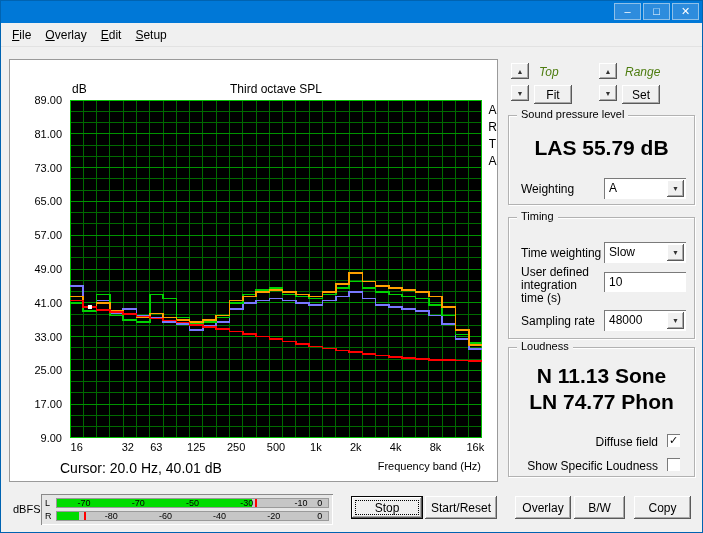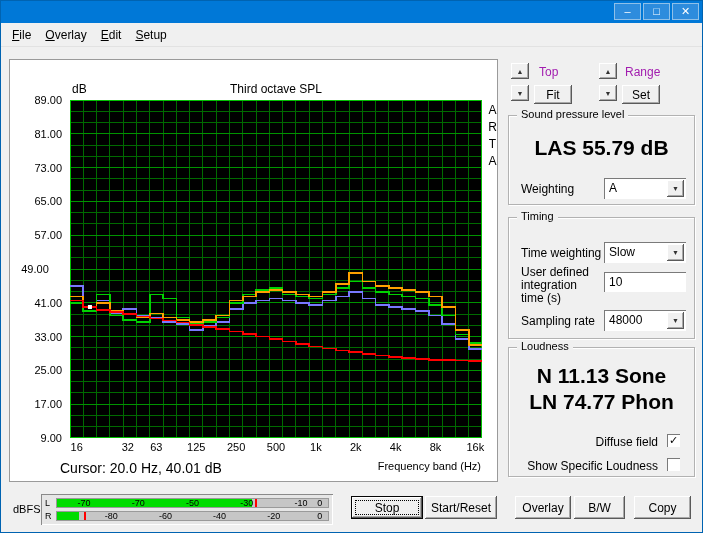--- a/index.html
+++ b/index.html
@@ -43,21 +43,21 @@
             box-shadow:inset -1px -1px 0 #5a5a5a, inset 1px 1px 0 #ffffff, inset -2px -2px 0 #a9a9a9; }
   .push   { position:absolute; height:23px; font-size:12px; color:#000;
             display:flex; align-items:center; justify-content:center; cursor:default; }
   .push-sm{ position:absolute; width:38px; height:19px; font-size:12px;
             display:flex; align-items:center; justify-content:center; }
   .default-btn { border:1px solid #050505; }
   .default-btn::after { content:""; position:absolute; left:3px; right:3px; top:3px; bottom:3px;
                         border:1px dotted #000; }
   .spin { position:absolute; width:18px; height:16px; font-size:7px; color:#333;
           display:flex; align-items:center; justify-content:center; }
-  .side-label { position:absolute; font-size:12px; color:#a21caf; }
+  .side-label { position:absolute; font-size:12px; color:#4d7c0f;font-style:italic; }
 
   .groupbox { position:absolute; border:1px solid #b2b2b2;
               box-shadow:inset 1px 1px 0 #ffffff, 1px 1px 0 #ffffff; }
   .group-title { position:absolute; top:-8px; left:8px; background:#f0f0f0; padding:0 4px;
                  font-size:11px; color:#000; }
   .big-value { position:absolute; left:0; right:0; text-align:center; font-size:21px;
                font-weight:bold; color:#000; }
   .fld-label { position:absolute; font-size:12px; color:#000; }
   .combo { position:absolute; width:82px; height:21px; background:#fff;
            box-shadow:inset 1px 1px 0 #7a7a7a, inset -1px -1px 0 #ffffff; font-size:12px; }
@@ -117,21 +117,21 @@
         <path d="M0 196.46H13.29V207.03H26.58V202.80H39.87V211.25H53.16V213.36H66.45V217.59H79.74V213.36H93.03V217.59H106.32V219.70H119.61V221.81H132.90V219.70H146.19V215.48H159.48V200.69H172.77V196.46H186.06V192.24H199.35V190.13H212.65V192.24H225.94V194.35H239.23V196.46H252.52V192.24H265.81V183.79H279.10V173.22H292.39V181.67H305.68V185.90H318.97V188.01H332.26V190.13H345.55V192.24H358.84V196.46H372.13V207.03H385.42V230.26H398.71V245.05H412.00" stroke="#ffa000" fill="none" stroke-width="1.6" shape-rendering="crispEdges"></path>
         <path d="M0 200.69H13.29V207.03H26.58V209.98H39.87V212.10H53.16V214.21H66.45V216.32H79.74V218.43H93.03V220.55H106.32V222.66H119.61V224.77H132.90V226.88H146.19V229.00H159.48V231.53H172.77V234.06H186.06V236.60H199.35V239.13H212.65V241.67H225.94V244.21H239.23V246.32H252.52V248.43H265.81V250.54H279.10V252.23H292.39V253.92H305.68V255.61H318.97V256.88H332.26V258.15H345.55V258.99H358.84V259.84H372.13V260.26H385.42V260.68H398.71V261.11H412.00" stroke="#ff0000" fill="none" stroke-width="1.6" shape-rendering="crispEdges"></path>
         <rect x="17.94" y="204.98" width="4" height="4" fill="#ffffff"></rect>
       </svg>
     <div id="y-labels">
         <div class="ytick" style="top: -6px;">89.00</div>
         <div class="ytick" style="top: 27.8px;">81.00</div>
         <div class="ytick" style="top: 61.6px;">73.00</div>
         <div class="ytick" style="top: 95.4px;">65.00</div>
         <div class="ytick" style="top: 129.2px;">57.00</div>
-        <div class="ytick" style="top: 163px; text-align: center;">49.00</div>
+        <div class="ytick" style="top: 163px;">49.00</div>
         <div class="ytick" style="top: 196.8px;">41.00</div>
         <div class="ytick" style="top: 230.6px;">33.00</div>
         <div class="ytick" style="top: 264.4px;">25.00</div>
         <div class="ytick" style="top: 298.2px;">17.00</div>
         <div class="ytick" style="top: 332px;">9.00</div>
       </div>
     <div id="x-labels">
         <div class="xtick" style="left: -8.35484px;">16</div>
         <div class="xtick" style="left: 34px; text-align: right;">32</div>
         <div class="xtick" style="left: 71.3871px;">63</div>

